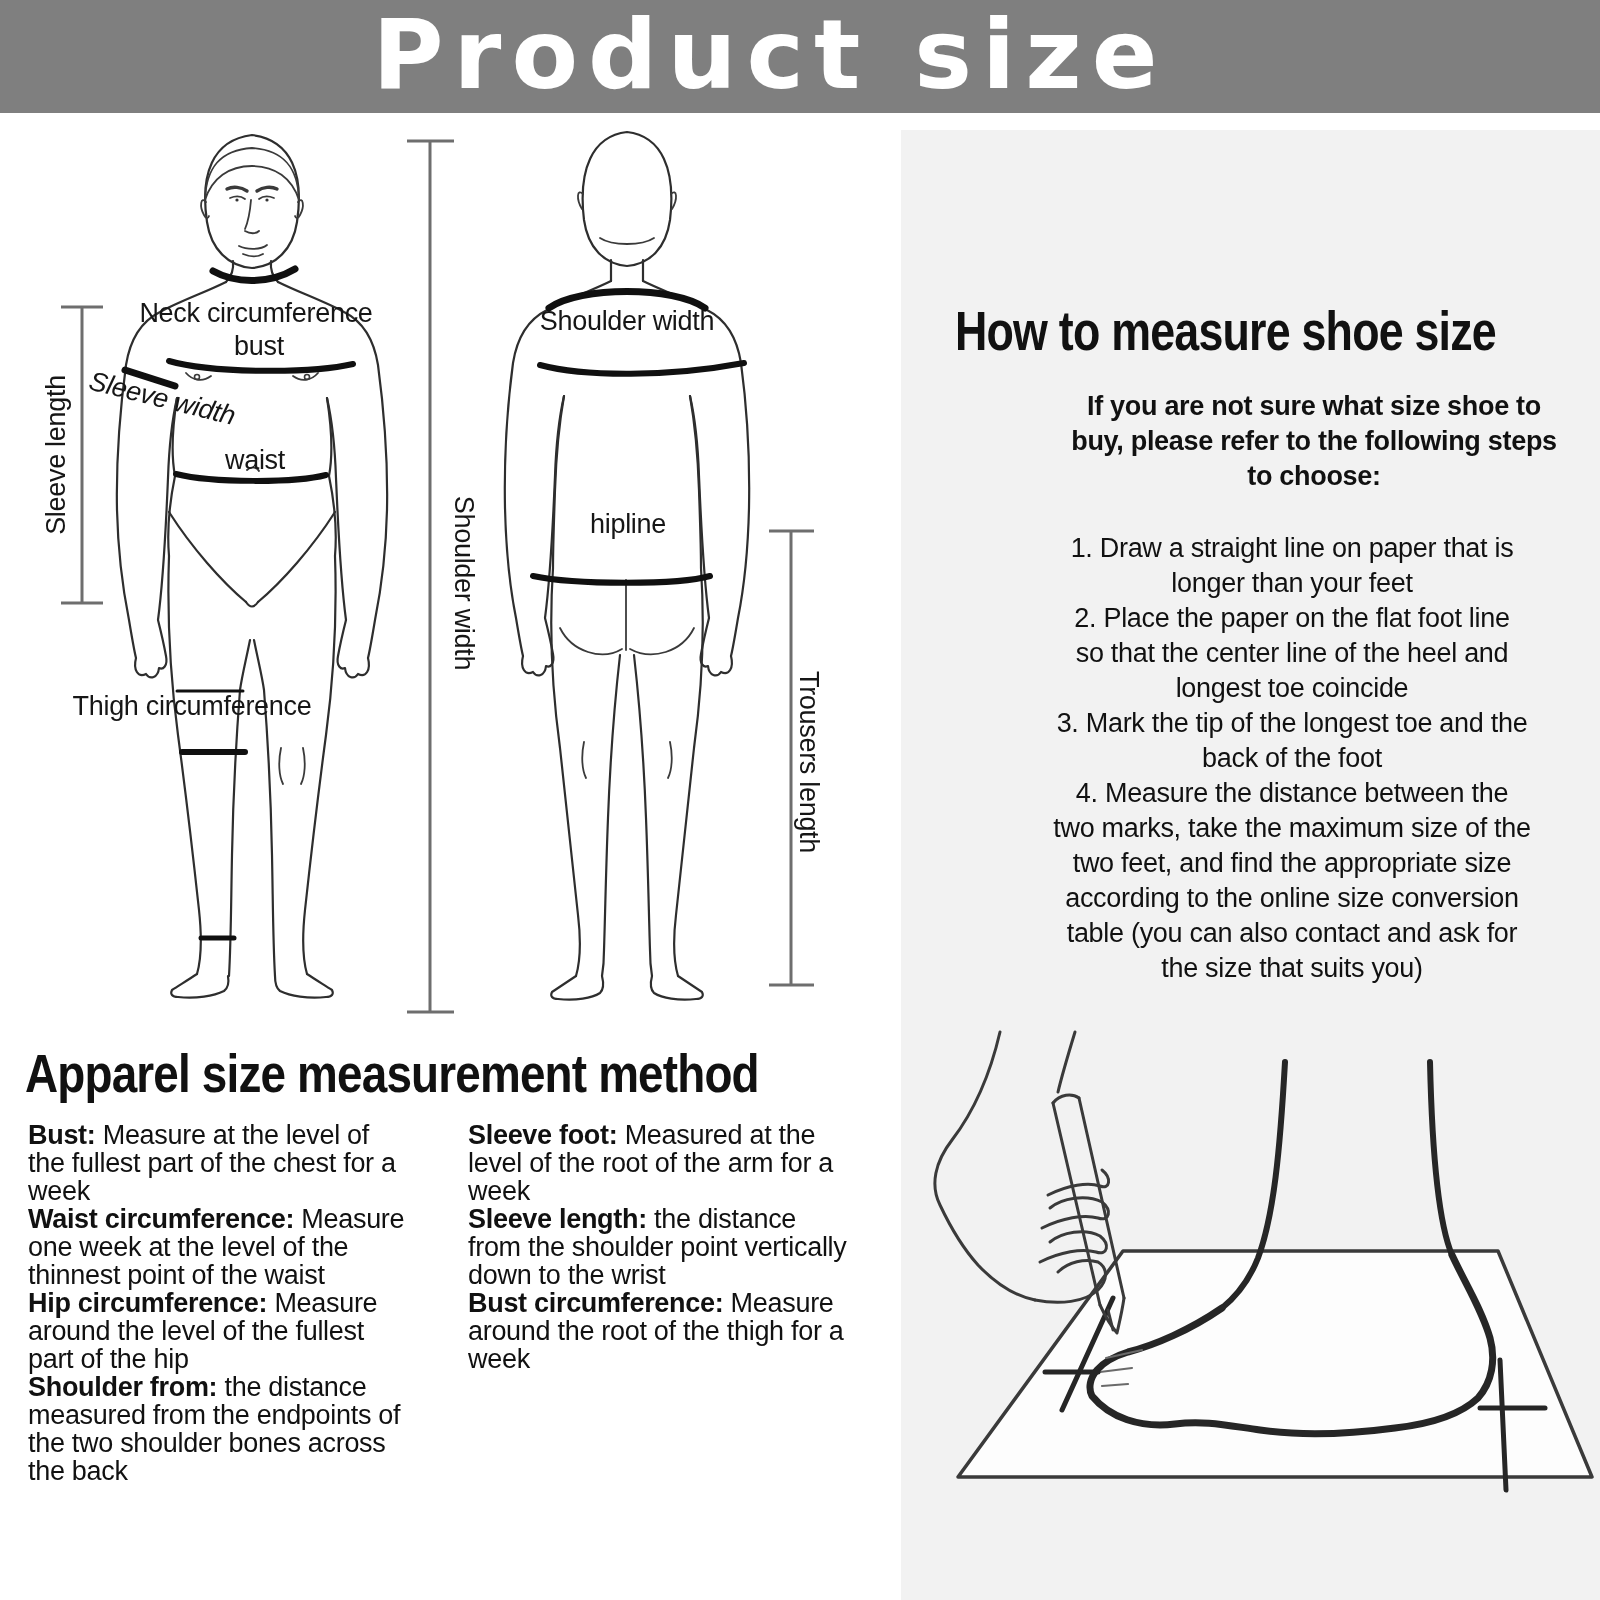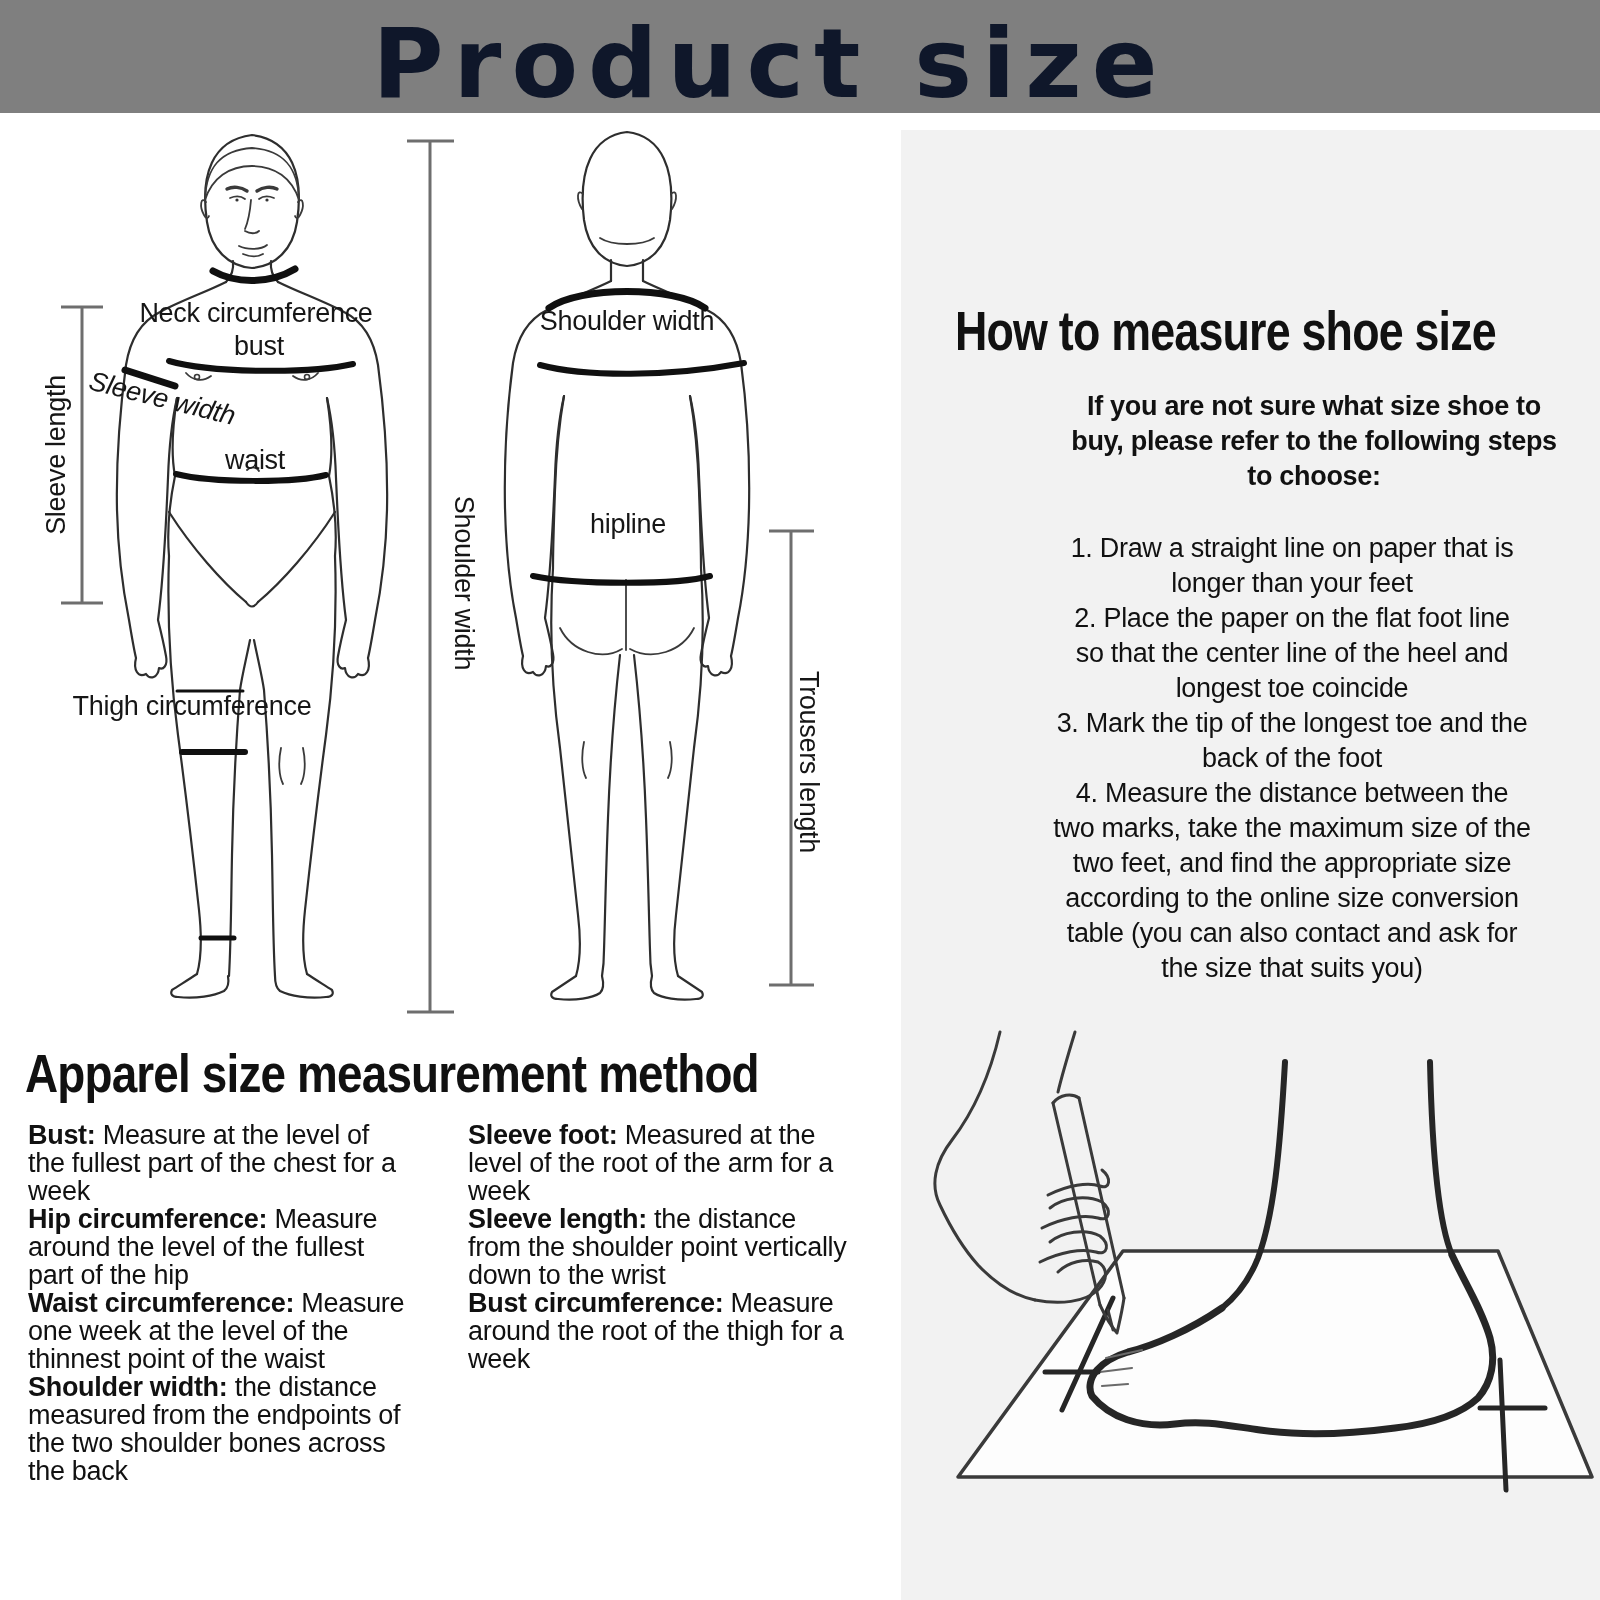--- a/index.html
+++ b/index.html
@@ -1,21 +1,21 @@
 <!DOCTYPE html>
 <html><head>
 <meta charset="utf-8">
 <style>
   html,body{margin:0;padding:0;background:#fff;}
   .stage{position:relative;width:1600px;height:1600px;background:#ffffff;overflow:hidden;
          font-family:"Liberation Sans",sans-serif;color:#111;}
   
   .banner{position:absolute;left:0;top:0;width:1600px;height:113px;background:#7f7f7f;}
-  .banner h1{margin:0;position:absolute;left:0;top:9px;width:1540px;height:113px;
-             line-height:110px;text-align:center;color:#0f172a;
+  .banner h1{margin:0;position:absolute;left:0;top:0;width:1540px;height:113px;
+             line-height:110px;text-align:center;color:#ffffff;
              font-family:"DejaVu Sans",sans-serif;font-weight:bold;font-size:97px;letter-spacing:10px;}
   
   .panel{position:absolute;left:901px;top:130px;width:699px;height:1470px;background:#f2f2f2;text-align:center;}
   .panel h2{margin:0;position:absolute;left:54px;top:168px;font-size:56px;font-weight:bold;
             letter-spacing:-1px;transform:scaleX(0.8);transform-origin:left center;white-space:nowrap;}
   .panel .intro{position:absolute;left:91px;top:259px;width:600px;font-size:27px;font-weight:bold;
                 line-height:35px;letter-spacing:-0.3px;white-space:pre-line;margin-left:22px;}
   .panel .steps{position:absolute;left:91px;top:401px;width:600px;font-size:27px;
                 line-height:35px;letter-spacing:-0.3px;white-space:pre-line;}
   
@@ -166,27 +166,27 @@
     <text x="628" y="533" text-anchor="middle">hipline</text>
     <text x="800" y="762" text-anchor="middle" transform="rotate(90 800 762)">Trousers length</text>
   </svg>
 
   <h2 class="apparel-h">Apparel size measurement method</h2>
 
   <div class="defcol left">
     <p><b>Bust:</b><span> Measure at the level of
 the fullest part of the chest for a
 week</span></p>
+    <p><b>Waist circumference:</b><span> Measure
+one week at the level of the
+thinnest point of the waist</span></p>
     <p><b>Hip circumference:</b><span> Measure
 around the level of the fullest
 part of the hip</span></p>
-    <p><b>Waist circumference:</b><span> Measure
-one week at the level of the
-thinnest point of the waist</span></p>
-    <p><b>Shoulder width:</b><span> the distance
+    <p><b>Shoulder from:</b><span> the distance
 measured from the endpoints of
 the two shoulder bones across
 the back</span></p>
   </div>
 
   <div class="defcol right">
     <p><b>Sleeve foot:</b><span> Measured at the
 level of the root of the arm for a
 week</span></p>
     <p><b>Sleeve length:</b><span> the distance

